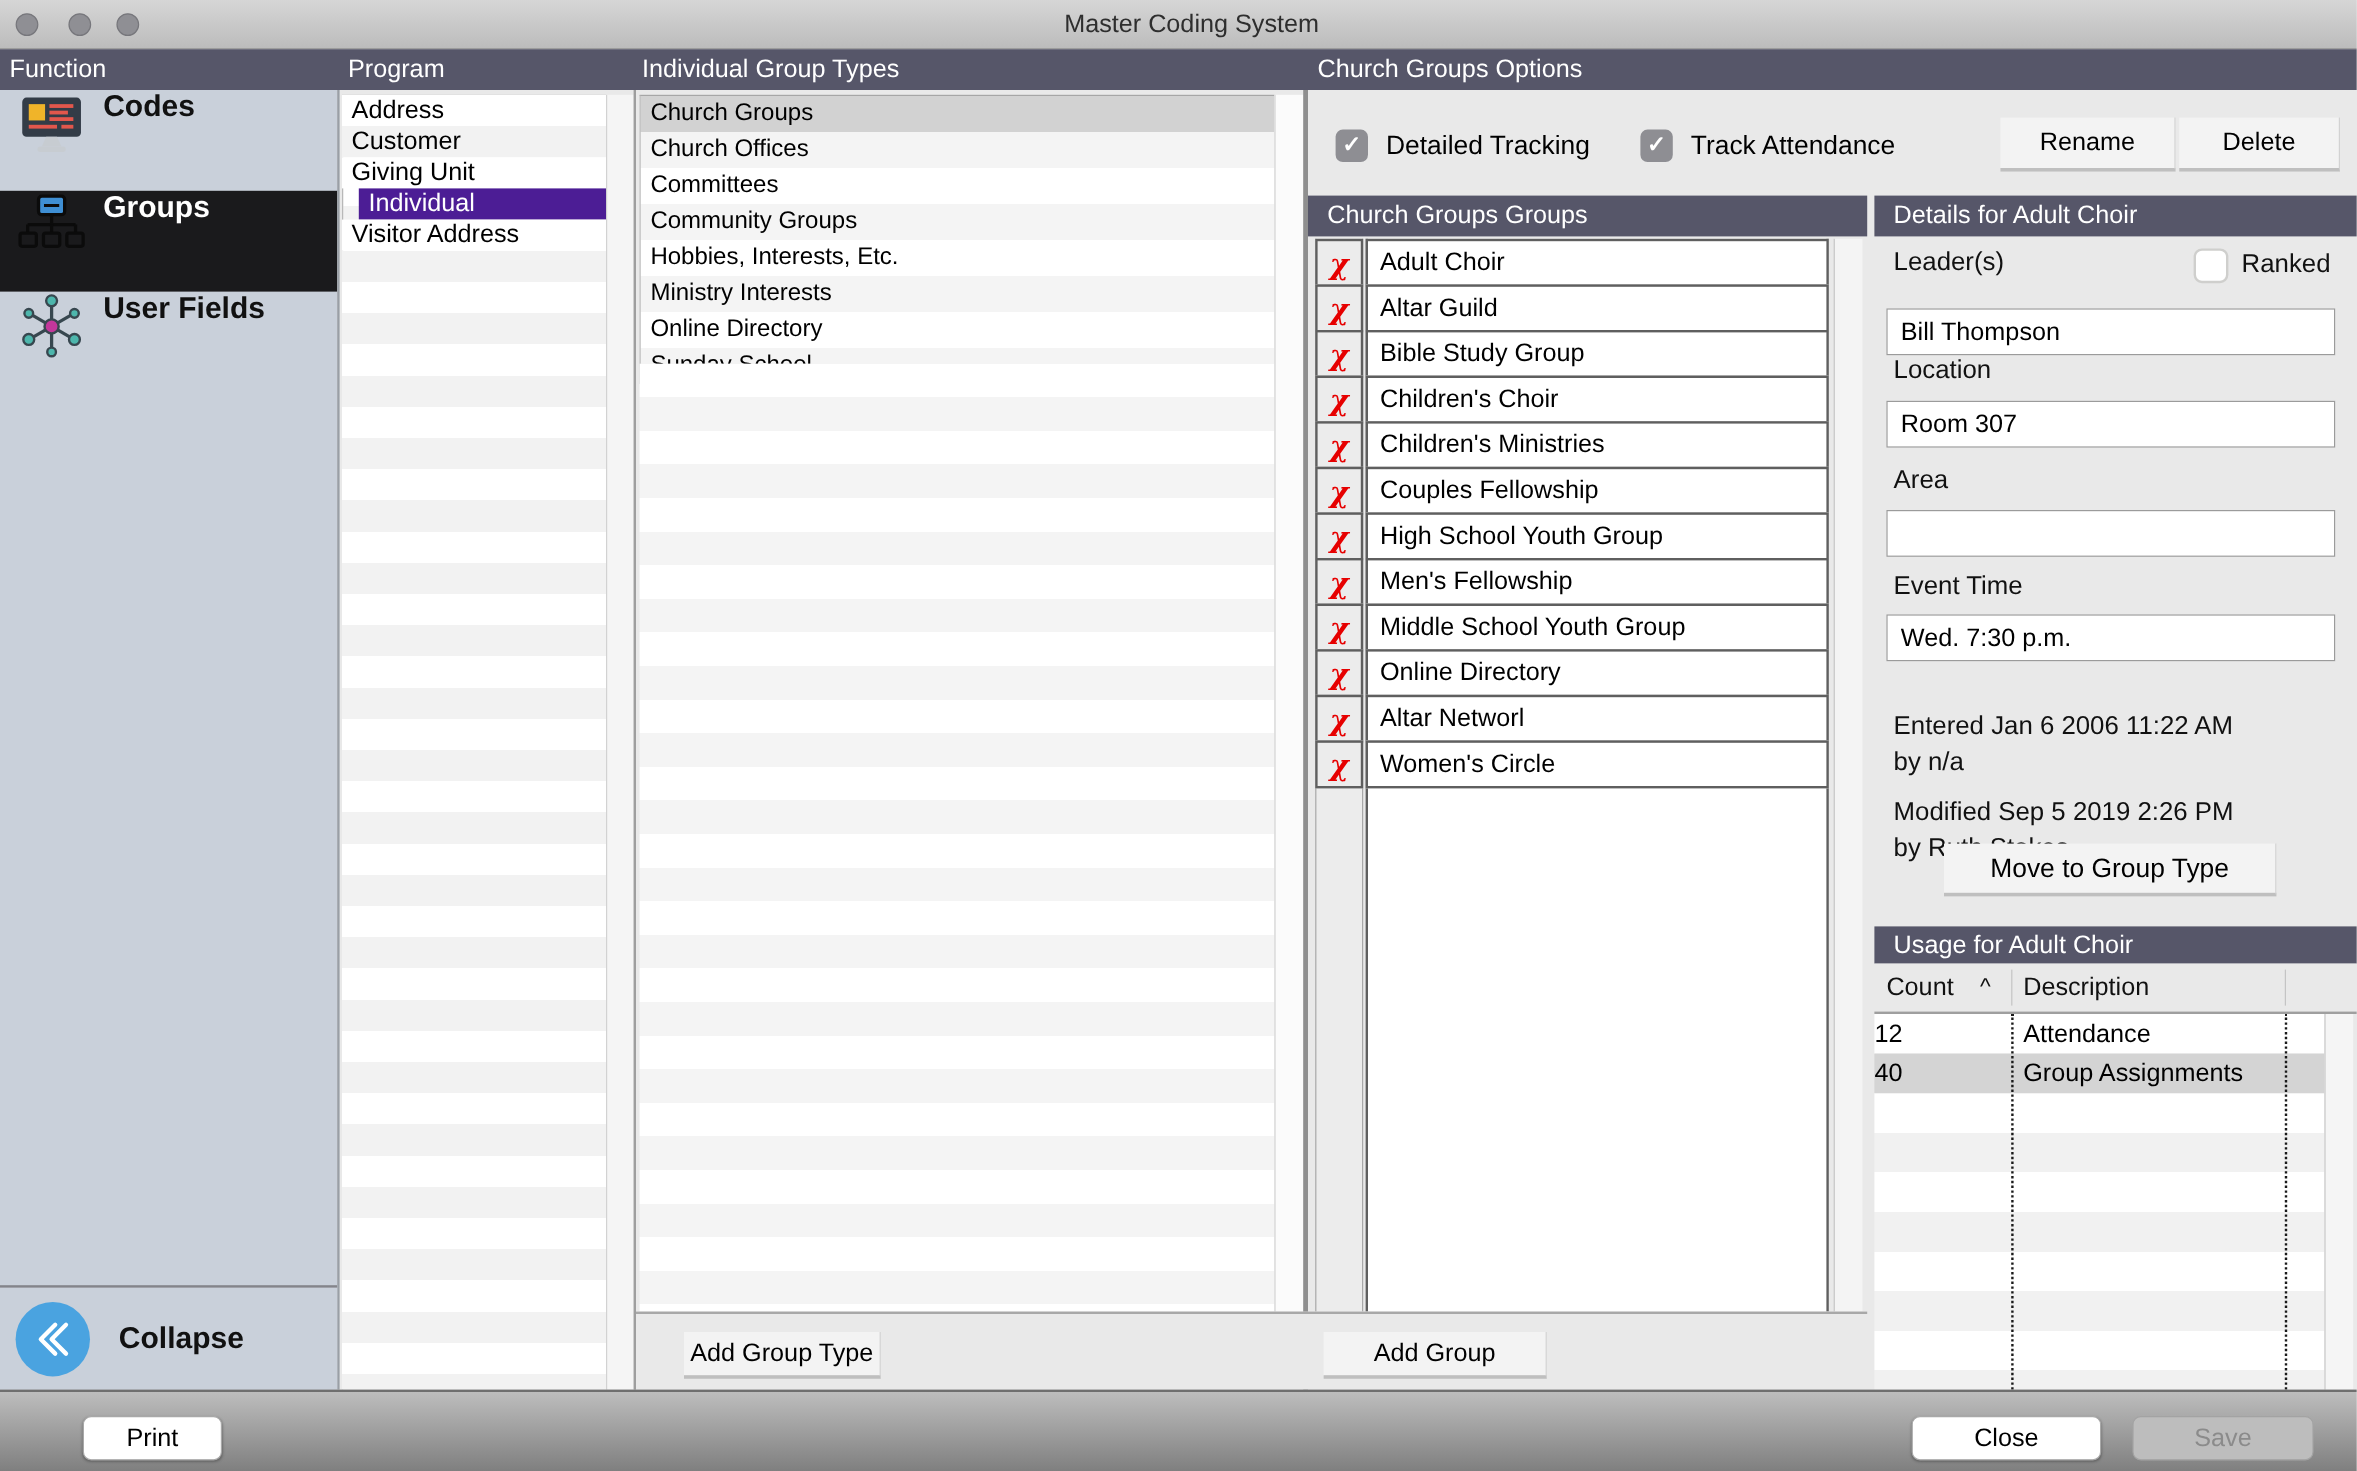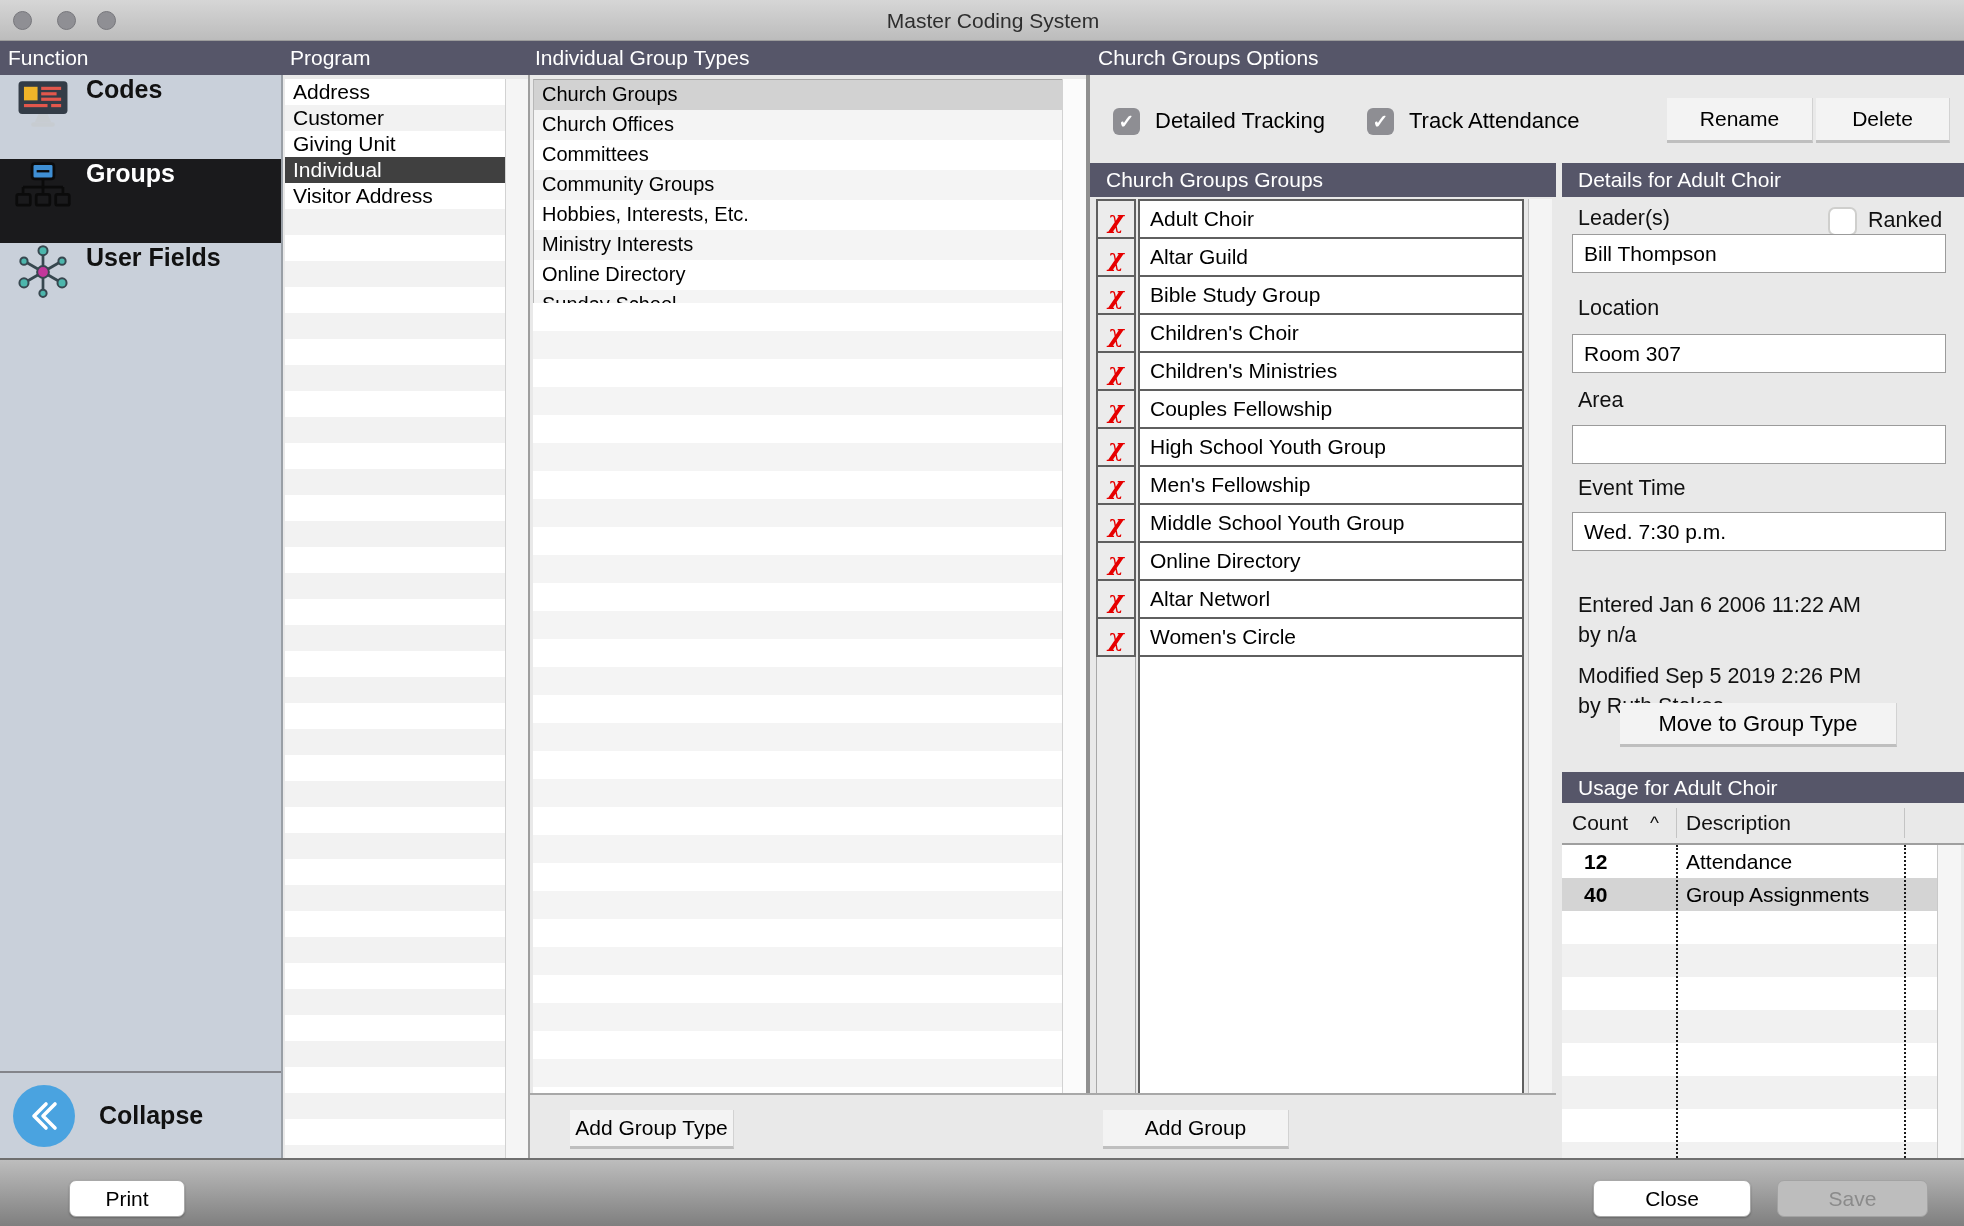--- a/index.html
+++ b/index.html
@@ -37,21 +37,21 @@
   
   #program-stripes { left:285px; top:79px; width:220px; height:1079px;
     border-top:1px solid #a6a6a6; border-left:1px solid #b8b8b8;
     background:repeating-linear-gradient(to bottom,#f2f2f2 0 26px,#ffffff 26px 52px);
     background-position:0 130px; }
   #program-filler { left:285px; top:209px; width:220px; height:949px;
     background:repeating-linear-gradient(to bottom,#f2f2f2 0 26px,#ffffff 26px 52px); }
   #program-rows { left:285px; top:79px; width:220px; }
   .p-row { height:26px; line-height:26px; font-size:21px; color:#000; padding-left:8px; background:#fff; }
   .p-row.alt { background:#f2f2f2; }
-  .p-row.sel { background:#404040; color:#fff; }
+  .p-row.sel { background:#4c1d95; color:#fff;margin-left:14px; }
   #program-lane { left:505px; top:79px; width:23px; height:1079px; background:#f5f5f5; border-left:1px solid #d2d2d2; }
   #program-edge { left:528px; top:75px; width:2px; height:1083px; background:#9e9e9e; }
 
   
   #types-filler { left:533px; top:303px; width:529px; height:790px;
     background:repeating-linear-gradient(to bottom,#ffffff 0 28px,#f4f4f4 28px 56px); }
   #types-rows { left:533px; top:79px; width:529px; border-top:1px solid #a6a6a6; border-left:1px solid #b8b8b8; }
   .t-row { height:30px; line-height:28px; font-size:20px; color:#000; padding-left:8px; background:#fff; }
   .t-row.alt { background:#f4f4f4; }
   .t-row.sel { background:#d2d2d2; }
@@ -104,21 +104,21 @@
   
   #usage-hdr { left:1562px; top:772px; width:402px; height:31px; line-height:31px; padding-left:16px; }
   #usage-colhdr { left:1562px; top:803px; width:402px; height:42px; background:#e9e9e9; border-bottom:2px solid #9f9f9f; }
   .u-hdr-label { position:absolute; top:0; line-height:40px; font-size:21px; color:#111; }
   .u-hdr-sep { position:absolute; top:5px; width:1px; height:30px; background:#c4c4c4; }
   #usage-filler { left:1562px; top:911px; width:375px; height:247px;
     background:repeating-linear-gradient(to bottom,#ffffff 0 33px,#f1f1f1 33px 66px); }
   #usage-rows { left:1562px; top:845px; width:375px; }
   .usage-row { height:33px; line-height:33px; background:#fff; position:relative; font-size:21px; color:#000; }
   .usage-row.selected { background:#d4d4d4; }
-  .u-count { position:absolute; left:22px;font-weight:bold; }
+  .u-count { position:absolute; left:0; }
   .u-desc { position:absolute; left:124px; }
   .u-dotted { position:absolute; top:845px; width:0; height:313px; border-left:2px dotted #1a1a1a; }
   #usage-lane { left:1937px; top:845px; width:24px; height:313px; background:#f5f5f5; border-left:1px solid #c9c9c9; }
 
   
   #content-bottom-border { left:0; top:1158px; width:1964px; height:2px; background:#6f6f6f; }
   #bottombar { left:0; top:1160px; width:1964px; height:66px; background:linear-gradient(#bdbdbd,#7f7f7f); }
   .bar-btn { position:absolute; top:1180px; height:37px; border-radius:7px; background:#fff;
     border:1px solid #a8a8a8; font-family:"Liberation Sans",sans-serif; font-size:21px; color:#000;
     box-shadow:0 1px 2px rgba(0,0,0,0.25); cursor:pointer; }
@@ -311,21 +311,21 @@
     </div>
   </div>
 <div id="groups-lane" class="abs"></div>
 <div id="groups-footer" class="abs"></div>
 <button id="add-group-btn" class="abs flat-btn">Add Group</button>
 
 <div id="details-hdr" class="abs panel-hdr">Details for Adult Choir</div>
 <span class="fld-label" style="left:1578px; top:206px">Leader(s)</span>
 <div id="ranked-box" class="abs"></div>
 <span class="fld-label" style="left:1868px; top:208px">Ranked</span>
-<input class="txt-input" style="top: 234px;" value="Bill Thompson">
+<input class="txt-input" style="top: 257px;" value="Bill Thompson">
 <span class="fld-label" style="left:1578px; top:296px">Location</span>
 <input class="txt-input" style="top: 334px;" value="Room 307">
 <span class="fld-label" style="left:1578px; top:388px">Area</span>
 <input class="txt-input" style="top: 425px;" value="">
 <span class="fld-label" style="left:1578px; top:476px">Event Time</span>
 <input class="txt-input" style="top: 512px;" value="Wed. 7:30 p.m.">
 <div class="meta-text" style="top:560px">
   <div>Entered Jan 6 2006 11:22 AM</div><div>by n/a</div>
 </div>
 <div class="meta-text" style="top:631px">

